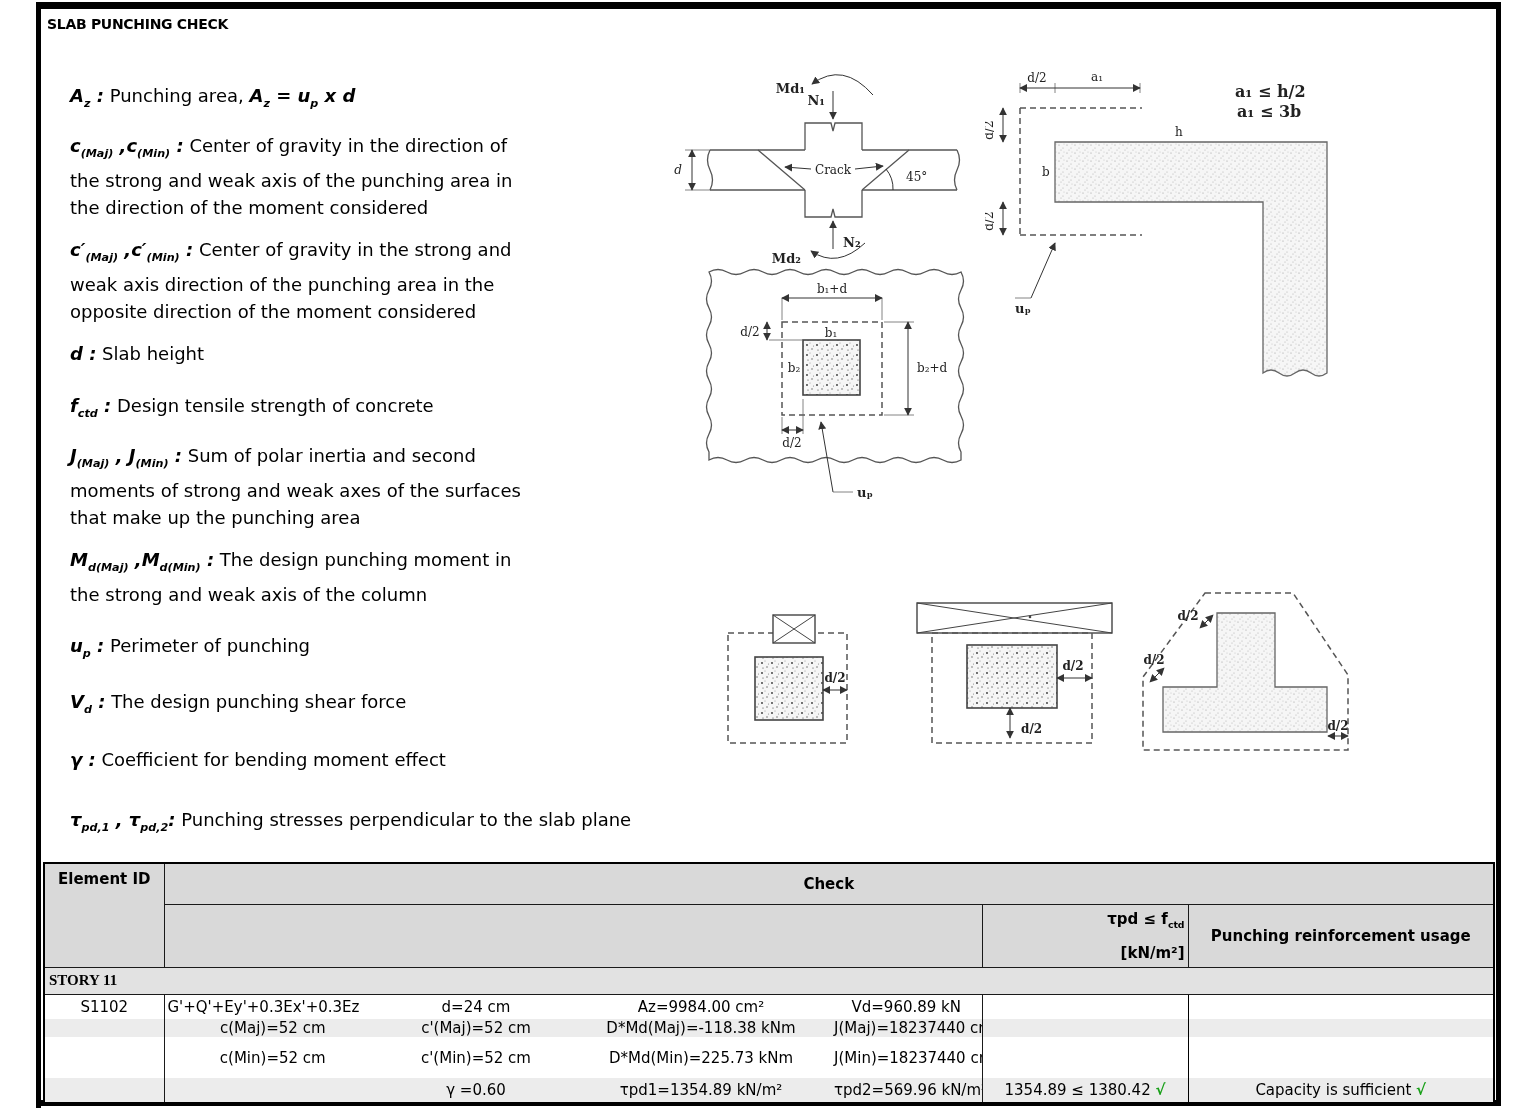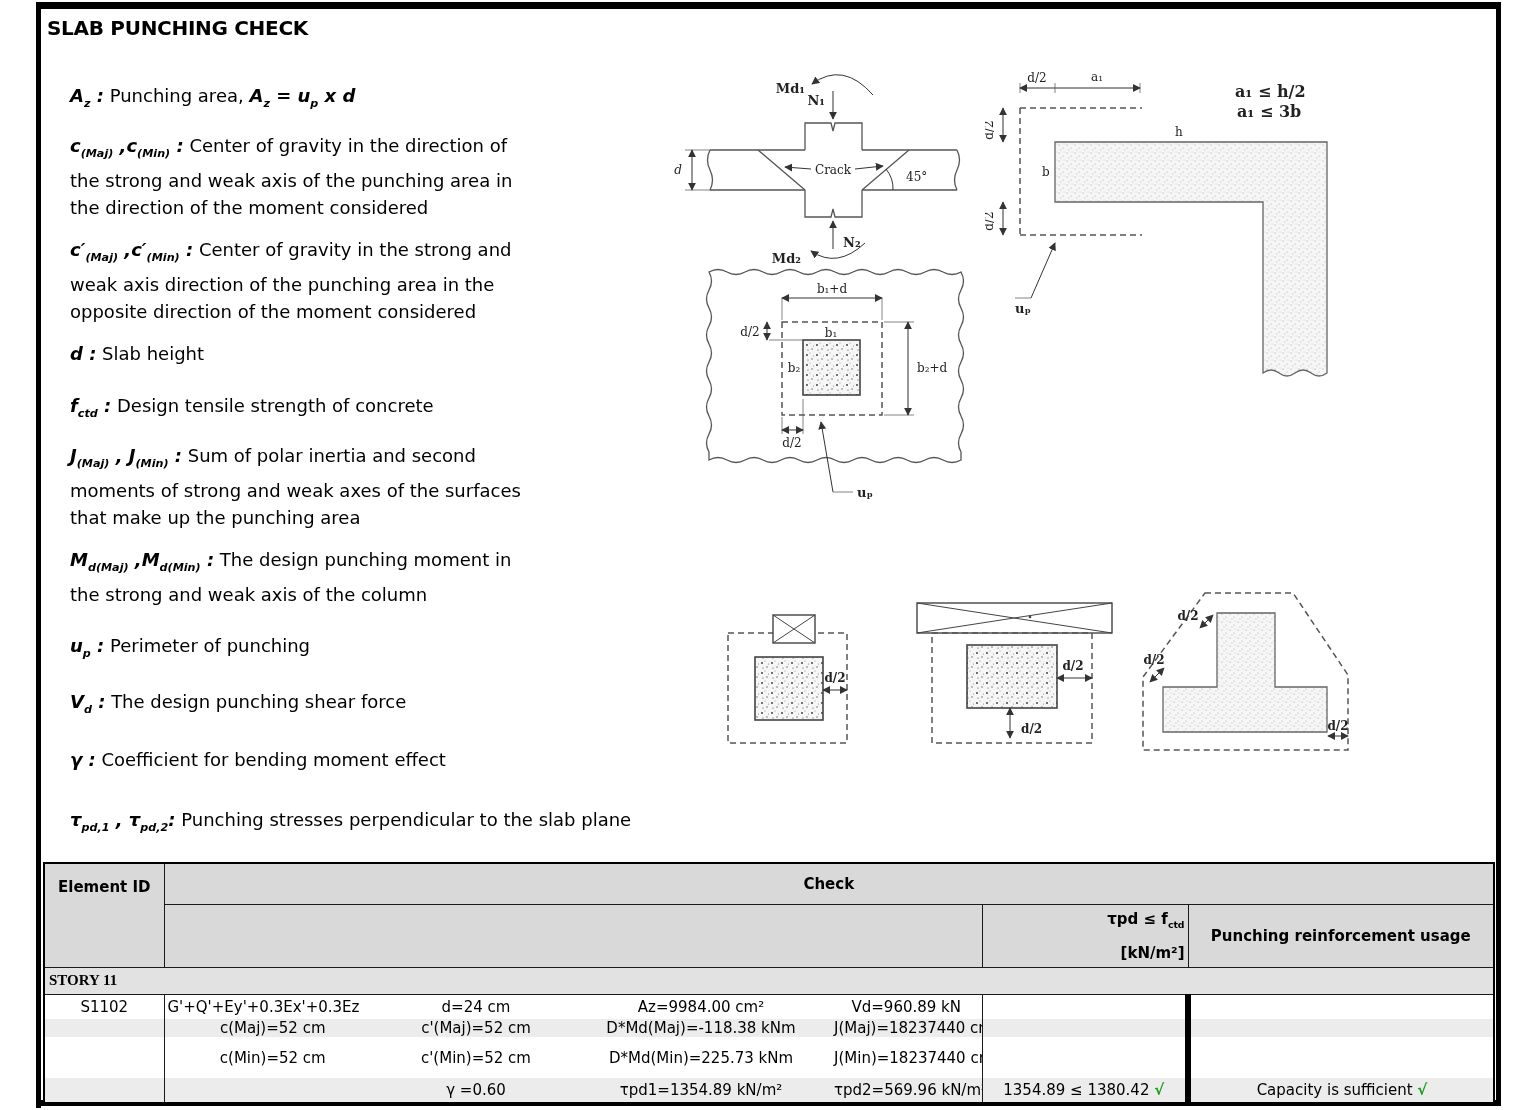--- a/index.html
+++ b/index.html
@@ -3,21 +3,21 @@
 <meta charset="utf-8">
 <style>
   html,body{margin:0;padding:0;background:#fff;}
   .page{position:relative;width:1529px;height:1110px;background:#fff;overflow:hidden;
         font-family:"DejaVu Sans","Liberation Sans",sans-serif;color:#000;}
   .bar{position:absolute;background:#000;}
   .bar.top{left:36px;top:2px;width:1465px;height:7px;}
   .bar.left{left:36px;top:2px;width:5px;height:1106px;}
   .bar.right{left:1496px;top:2px;width:5px;height:1098px;}
   .bar.bottom{left:36px;top:1100px;width:1465px;height:6px;}
-  .title{position:absolute;left:47px;top:16px;margin:0;font-size:20px;font-weight:bold;
+  .title{position:absolute;left:47px;top:16px;margin:0;font-size:14px;font-weight:bold;
          letter-spacing:-0.3px;font-family:"DejaVu Sans","Liberation Sans",sans-serif;}
   .def{position:absolute;left:70px;width:690px;margin:0;font-size:18px;line-height:27px;
        white-space:pre-line;}
   .sym{font-weight:bold;font-style:italic;}
   sub{font-size:0.62em;}
   #d0{top:82px}#d1{top:132px}#d2{top:236px}#d3{top:340px}#d4{top:392px}
   #d5{top:442px}#d6{top:546px}#d7{top:632px}#d8{top:688px}#d9{top:746px}#d10{top:806px}
   svg.fig{position:absolute;}
   #fig1{left:665px;top:55px;}
   #fig2{left:695px;top:262px;}
@@ -30,30 +30,30 @@
   svg text.med{font-size:13px;font-weight:bold;}
   svg .ln{stroke:#555;stroke-width:1.3;fill:none;}
   svg .thin{stroke:#666;stroke-width:0.8;fill:none;}
   svg .dsh{stroke:#555;stroke-width:1.5;fill:none;stroke-dasharray:6 4;}
   svg .dim{stroke:#333;stroke-width:1;fill:none;}
   
   .chk-table{position:absolute;left:43px;top:862px;width:1450px;border-collapse:collapse;
              table-layout:fixed;font-size:15px;}
   .chk-table td{padding:0 3px;overflow:hidden;white-space:nowrap;}
   .chk-table td.hd{background:#d9d9d9;border:1px solid #1a1a1a;font-weight:bold;}
-  .chk-table td.hd-id{vertical-align:top;text-align:center;padding-top:14px;}
+  .chk-table td.hd-id{vertical-align:top;text-align:center;padding-top:6px;}
   .chk-table td.ctr{text-align:center;}
   .chk-table tr.story-row td{background:#e2e2e2;border-top:1px solid #1a1a1a;
       border-bottom:1px solid #1a1a1a;font-family:"Liberation Serif","DejaVu Serif",serif;
       font-weight:bold;font-size:15px;padding-left:4px;}
   .chk-table{border:2px solid #000;}
   .chk-table tr.alt td{background:#ececec;}
   .chk-table td.c-id{border-right:1px solid #1a1a1a;text-align:center;}
   .chk-table td.c-4{border-right:1px solid #1a1a1a;}
-  .chk-table td.c-tpd{border-right:6px solid #000000;}
+  .chk-table td.c-tpd{border-right:1px solid #000000;}
   .chk-table td.left{text-align:left;}
   .chk{color:#18a018;font-weight:bold;}
   .tpd-hd div{text-align:right;line-height:28px;}
 </style>
 </head>
 <body>
 
 <svg width="0" height="0" style="position:absolute" aria-hidden="true">
   <defs>
     <marker id="ae" viewBox="0 0 10 10" refX="9" refY="5" markerWidth="8" markerHeight="8" orient="auto-start-reverse">

